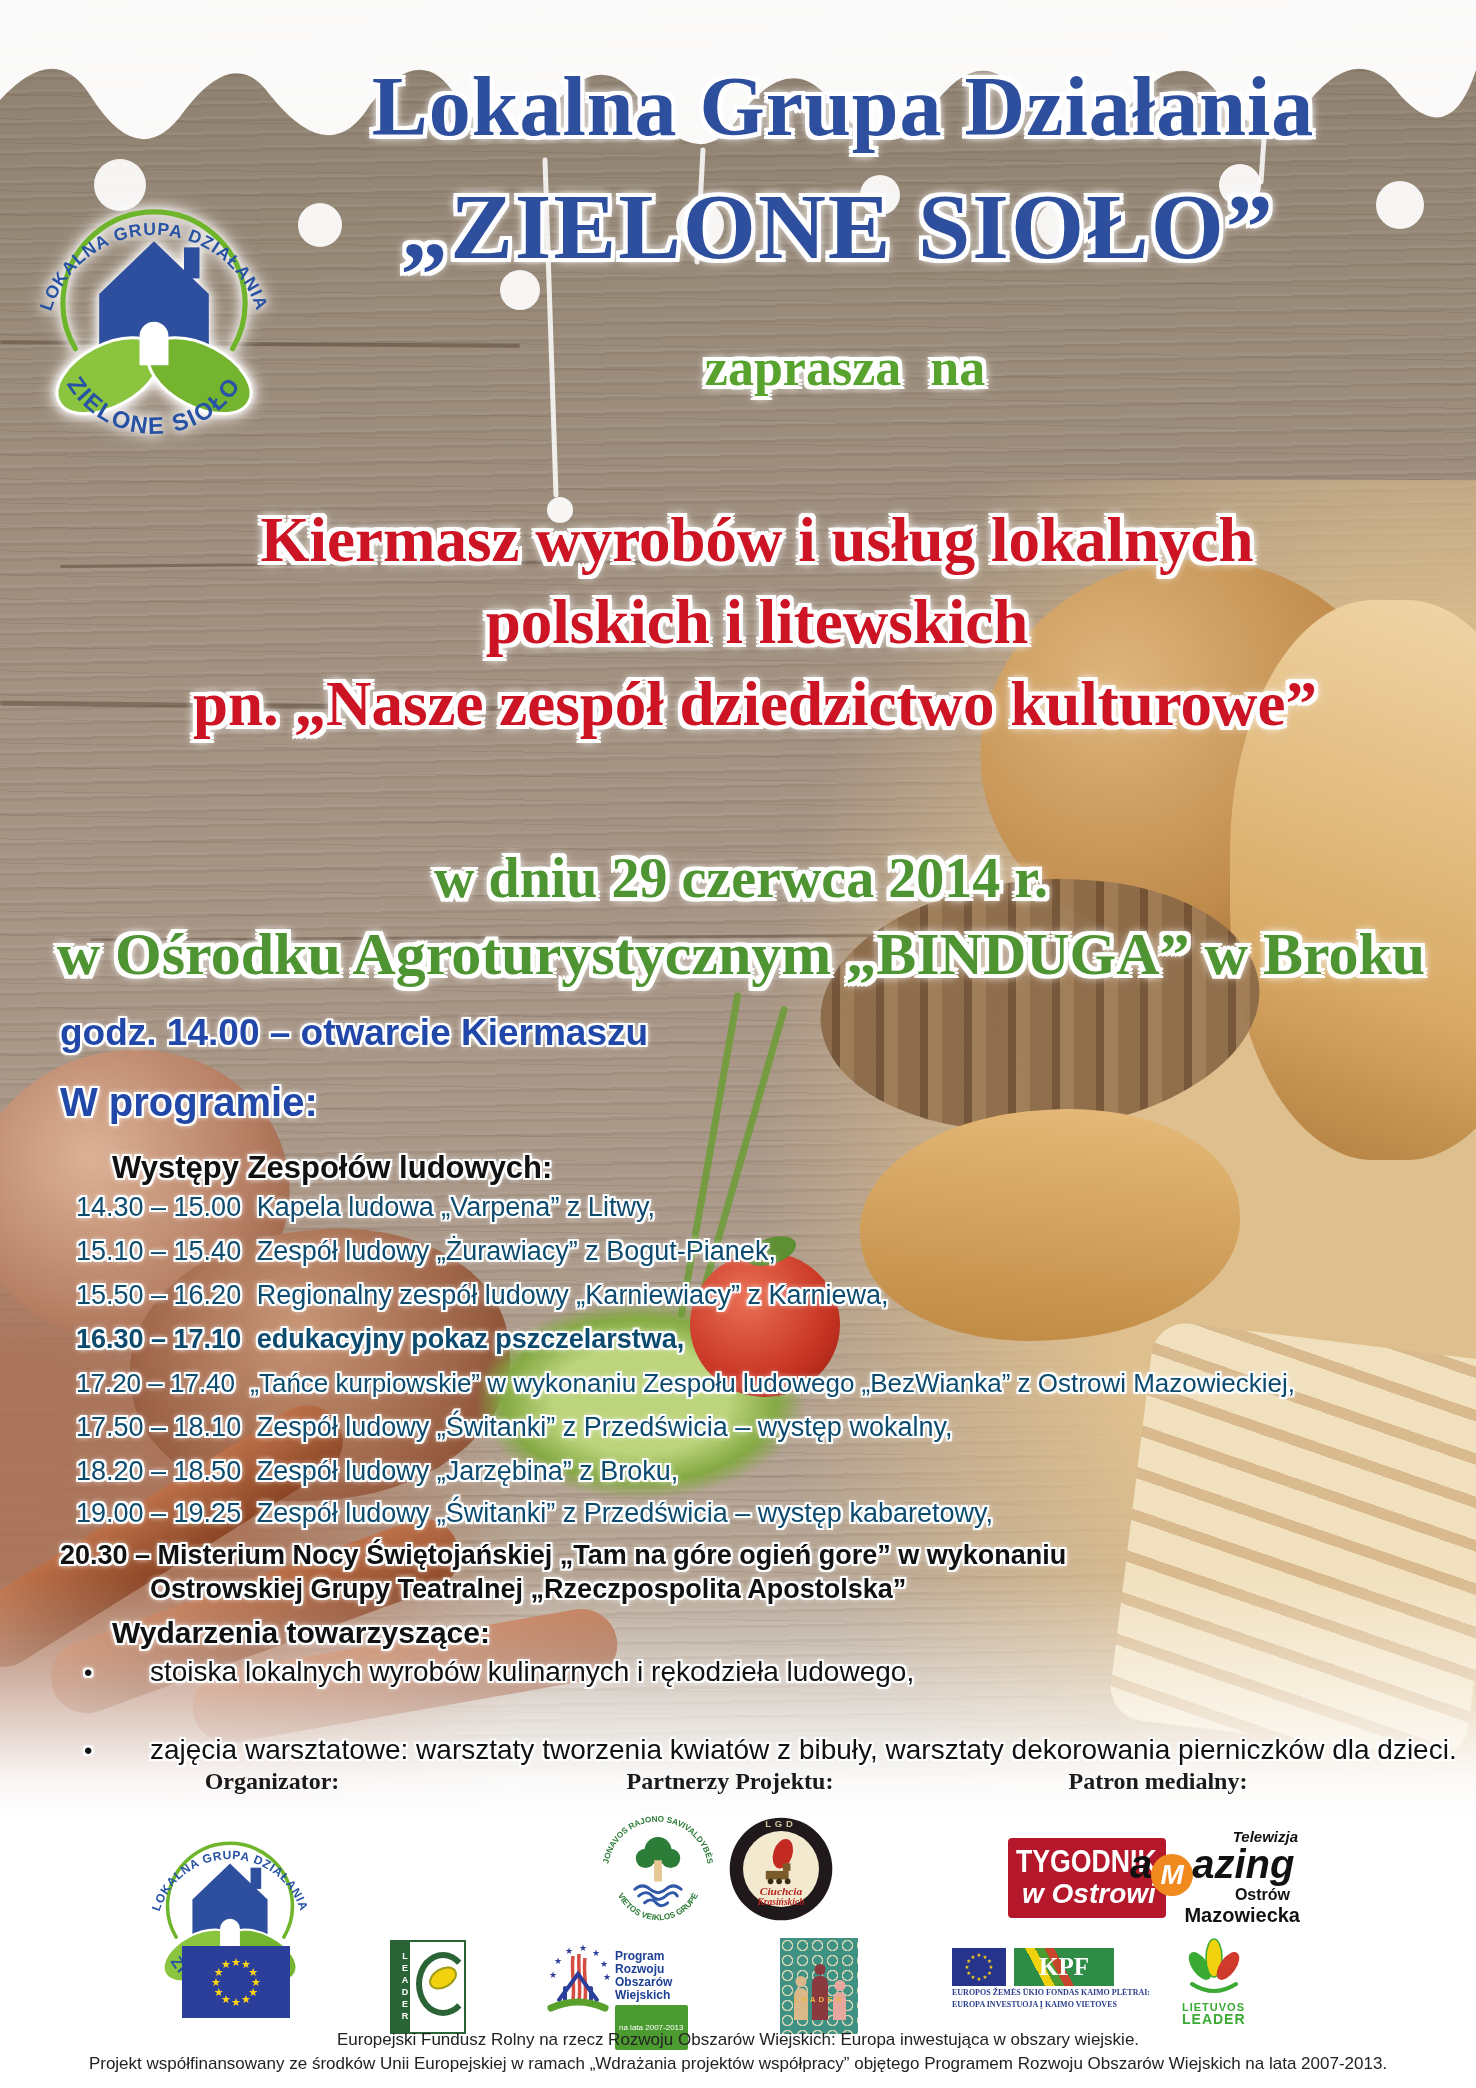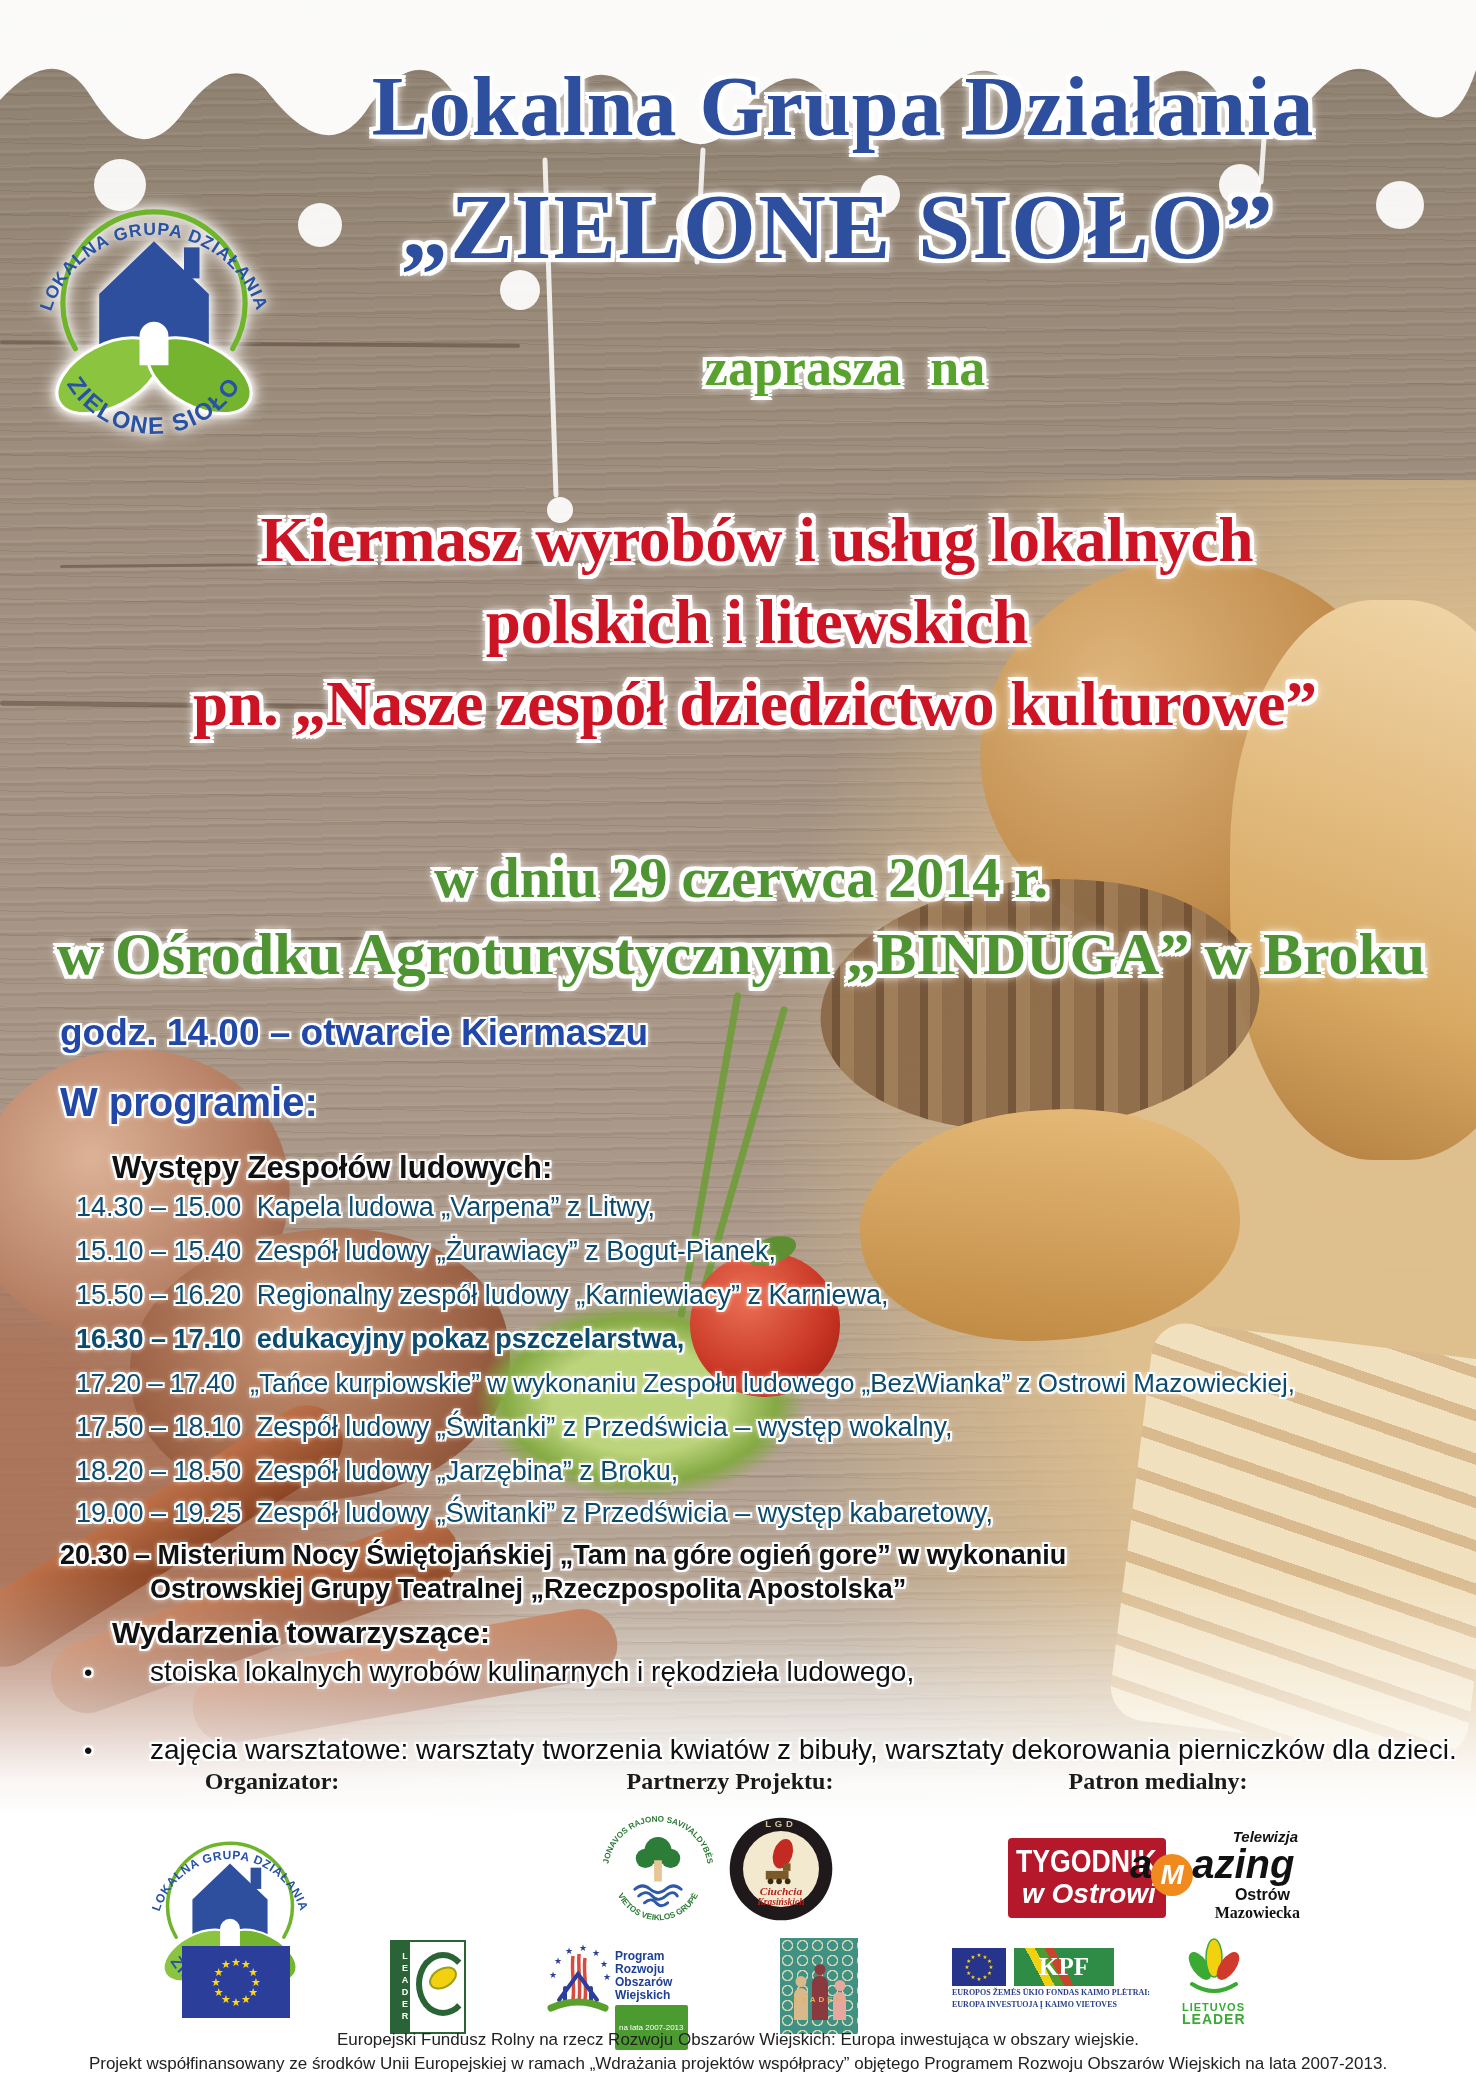--- a/index.html
+++ b/index.html
@@ -84,21 +84,21 @@
   .tygodnik{position:absolute;left:1008px;top:1838px;width:158px;height:80px;background:#b5182b;
             border-radius:4px;color:#fff;padding:6px 8px 0 8px;box-sizing:border-box;}
   .tygodnik .t1{font-size:31px;font-weight:bold;letter-spacing:0;transform:scaleX(.86);transform-origin:left;white-space:nowrap;}
   .tygodnik .t2{font-size:28px;font-weight:bold;font-style:italic;margin:-2px 0 16px 6px;}
   .amazing{position:absolute;left:1130px;top:1828px;width:170px;height:100px;color:#111;}
   .amazing .tv{position:absolute;right:2px;top:0;font-size:15px;font-weight:bold;font-style:italic;}
   .amazing .mainrow{position:absolute;left:0;top:14px;font-size:40px;font-weight:bold;font-style:italic;white-space:nowrap;}
   .amazing .mcirc{display:inline-block;width:42px;height:42px;border-radius:50%;background:#f08a1e;color:#fff;
        font-size:28px;line-height:42px;text-align:center;vertical-align:-6px;margin:0 -1px;}
   .amazing .sub1{position:absolute;right:10px;top:58px;font-size:16px;font-weight:bold;}
-  .amazing .sub2{position:absolute;right:0px;top:76px;font-size:16px;font-weight:bold;font-family:Liberation Serif, serif;}
+  .amazing .sub2{position:absolute;right:0px;top:76px;font-size:20px;font-weight:bold;}
   .euflag{position:absolute;left:182px;top:1946px;width:108px;height:72px;background:#2b3e99;}
   .leaderbox{position:absolute;left:390px;top:1940px;width:76px;height:94px;background:#fff;
      border:2px solid #2a6336;box-sizing:border-box;display:flex;}
   .leaderbox .strip{width:18px;background:#2a6336;color:#fff;font-size:9px;font-weight:bold;
      writing-mode:vertical-rl;text-orientation:upright;letter-spacing:2px;text-align:center;}
   .leaderbox .lart{flex:1;position:relative;}
   .leaderbox .lc{position:absolute;left:6px;top:10px;width:42px;height:52px;border:6px solid #2a6336;
      border-radius:50%;border-right-color:transparent;}
   .leaderbox .dish{position:absolute;left:18px;top:26px;width:26px;height:16px;border-radius:50%;
      background:#f2d10e;transform:rotate(-30deg);border:2px solid #9d9d17;}

